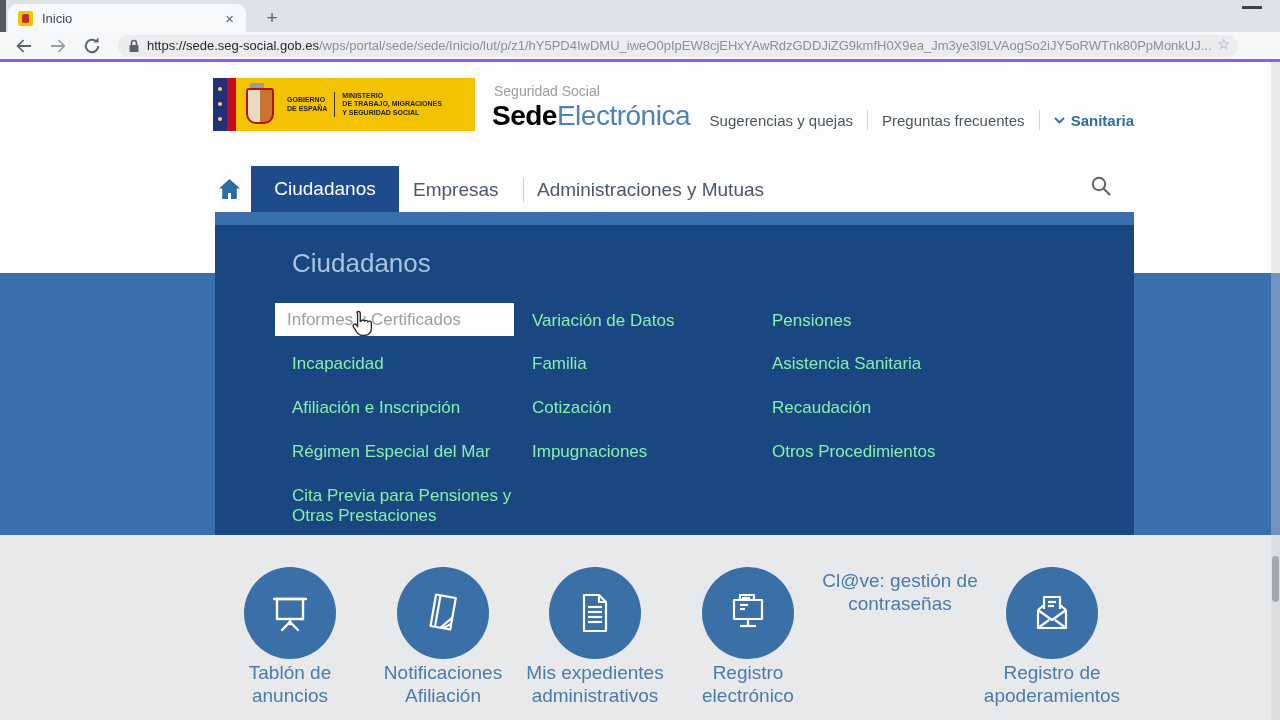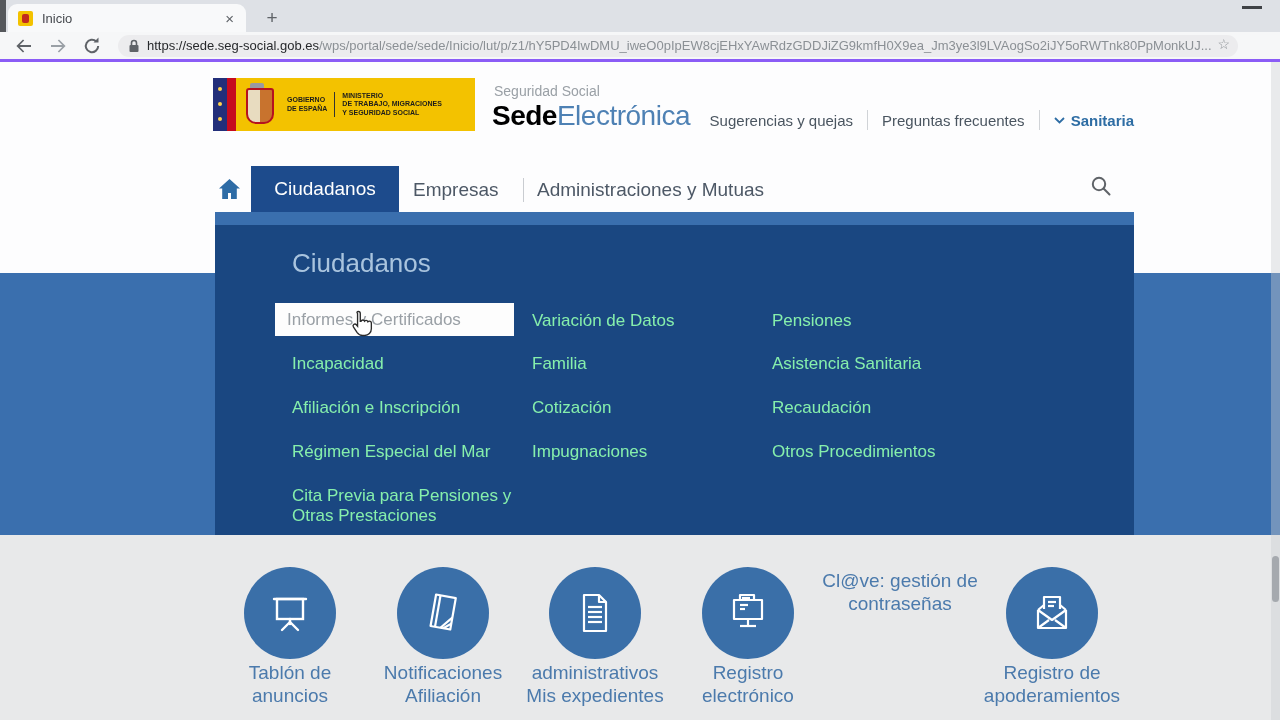--- a/index.html
+++ b/index.html
@@ -246,22 +246,22 @@
           <svg width="56" height="56" viewBox="0 0 56 56" fill="none" stroke="#fff" stroke-width="2.2" stroke-linejoin="round">
             <path d="M17 10h15l7 7v29H17z"></path>
             <path d="M32 10v7h7"></path>
             <line x1="21" y1="22" x2="35" y2="22"></line>
             <line x1="21" y1="27" x2="35" y2="27"></line>
             <line x1="21" y1="32" x2="35" y2="32"></line>
             <line x1="21" y1="37" x2="35" y2="37"></line>
           </svg>
         </div>
         <div class="q-label">
-          <div>administrativos</div>
-            <div>Mis expedientes</div>
+          <div>Mis expedientes</div>
+            <div>administrativos</div>
         </div>
       </div>
 
       <div class="quick q3">
         <div class="circle">
           <svg width="56" height="56" viewBox="0 0 56 56" fill="none" stroke="#fff" stroke-width="2.2" stroke-linejoin="round">
             <path d="M20 15v-5h14v5"></path>
             <rect x="14" y="15" width="28" height="19"></rect>
             <line x1="22" y1="13" x2="30" y2="13"></line>
             <line x1="20" y1="20" x2="28" y2="20"></line>

